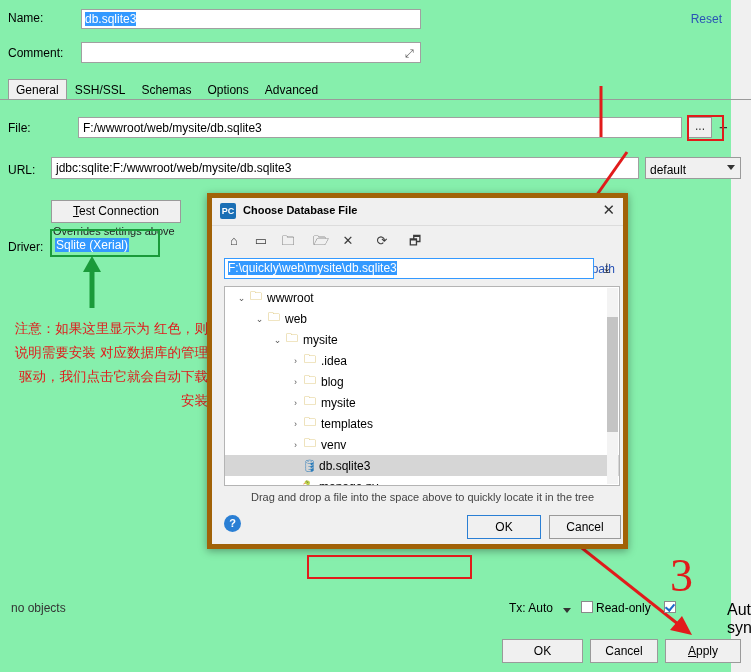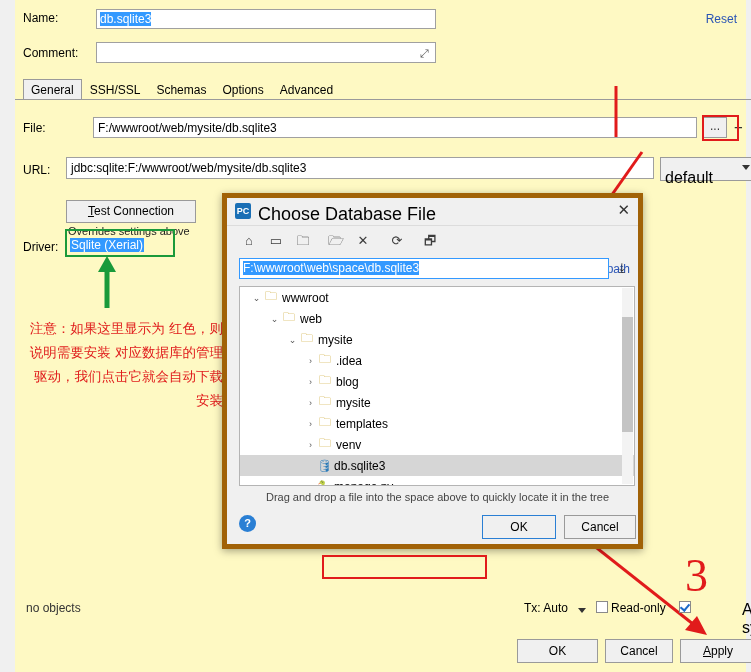--- a/index.html
+++ b/index.html
@@ -11,24 +11,24 @@
     height: 672px;
     background: #f0f0f0;
     font-family: "Liberation Sans", sans-serif;
     font-size: 12px;
     color: #000;
     position: relative;
     overflow: hidden;
   }
   #root {
     position: absolute;
-    left: 15px; top: 0;
+    left: 0; top: 0;
     width: 731px;
     height: 672px;
-    background: #fef9c3;
+    background: #86efac;
   }
   .lbl {
     font-size: 12px;
     color: #000;
   }
   
   .row-name {
     position: absolute;
     left: 8px; top: 11px;
   }
@@ -157,22 +157,22 @@
     color: #222;
     margin-top: 43px;
   }
   .combo {
     position: absolute;
     left: 645px; top: 157px;
     width: 96px; height: 22px;
     background: #f0f0f0;
     border: 1px solid #9a9a9a;
     box-sizing: border-box;
-    font-size: 16px;
-    padding: 11px 4px;
+    font-size: 12px;
+    padding: 5px 4px;
   }
   .combo .arrow {
     position: absolute;
     right: 5px; top: 7px;
     width: 0; height: 0;
     border-left: 4px solid transparent;
     border-right: 4px solid transparent;
     border-top: 5px solid #333;
   }
   .test-conn-btn {
@@ -301,22 +301,22 @@
     color: #fff;
     font-size: 9px;
     font-weight: bold;
     text-align: center;
     line-height: 16px;
     border-radius: 2px;
   }
   .dlg-title-text {
     position: absolute;
     left: 31px; top: 6px;
-    font-size: 18px;
-    font-weight: normal;
+    font-size: 11px;
+    font-weight: bold;
   }
   .dlg-close {
     position: absolute;
     right: 8px; top: 4px;
     font-size: 15px;
     color: #333;
     line-height: 16px;
   }
   .dlg-toolbar {
     position: absolute;
@@ -581,21 +581,21 @@
       <div class="tb-icon" style="left:12px;">⌂</div>
       <div class="tb-icon" style="left:39px;">▭</div>
       <div class="tb-icon" style="left:66px;">🗀</div>
       <div class="tb-icon" style="left:99px;">🗁</div>
       <div class="tb-icon" style="left:126px;">✕</div>
       <div class="tb-icon" style="left:160px;">⟳</div>
       <div class="tb-icon" style="left:193px;">🗗</div>
       <div class="hide-path">Hide path</div>
     </div>
 
-    <div class="path-field"><span class="sel">F:\wwwroot\web\space\db.sqlite3</span></div>
+    <div class="path-field"><span class="sel">F:\quickly\web\mysite\db.sqlite3</span></div>
     <div class="dl-icon">⤓</div>
 
     <div class="tree">
       <div id="tree-body">
           <div class="tnode" style="padding-left: 10px;">
             <span class="chev">⌄</span>
             <span class="folder">🗀</span>
             <span class="txt">wwwroot</span>
           </div>
           <div class="tnode" style="padding-left: 28px;">

